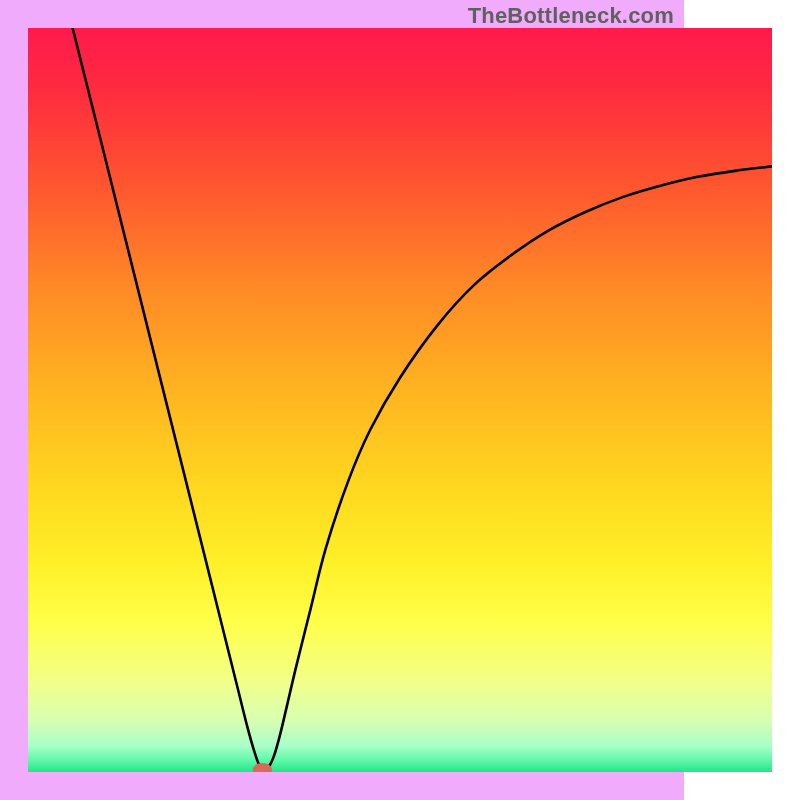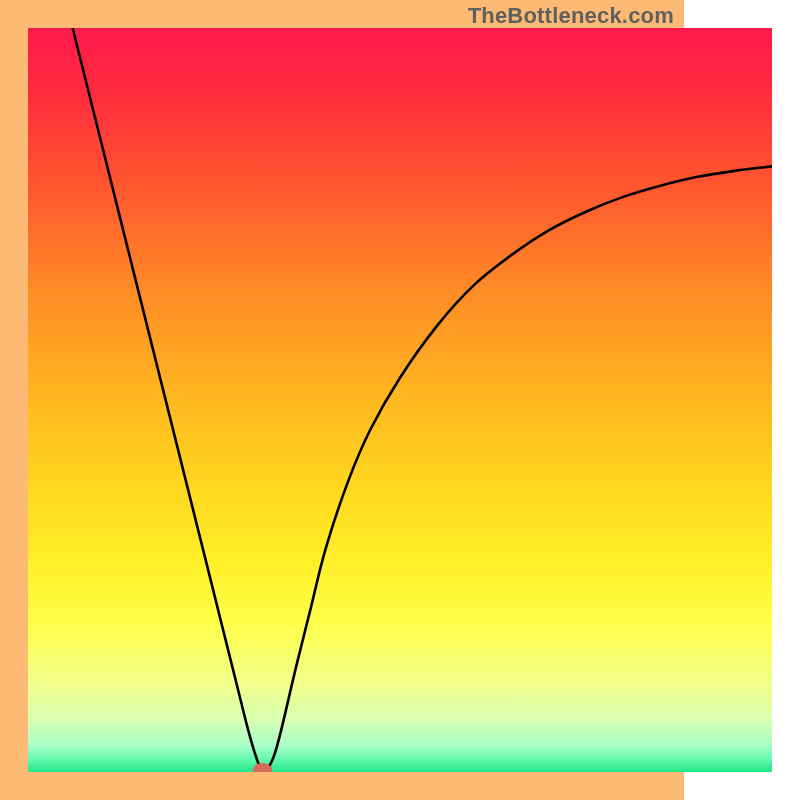--- a/index.html
+++ b/index.html
@@ -6,21 +6,21 @@
     margin: 0;
     padding: 0;
     background: #fff;
     width: 800px;
     height: 800px;
     overflow: hidden;
   }
   .container {
     width: 684px;
     height: 800px;
-    background: #fdba74;
+    background: #f0abfc;
     position: relative;
   }
   .plot {
     position: absolute;
     left: 28px;
     top: 28px;
     width: 744px;
     height: 744px;
   }
   .watermark {

